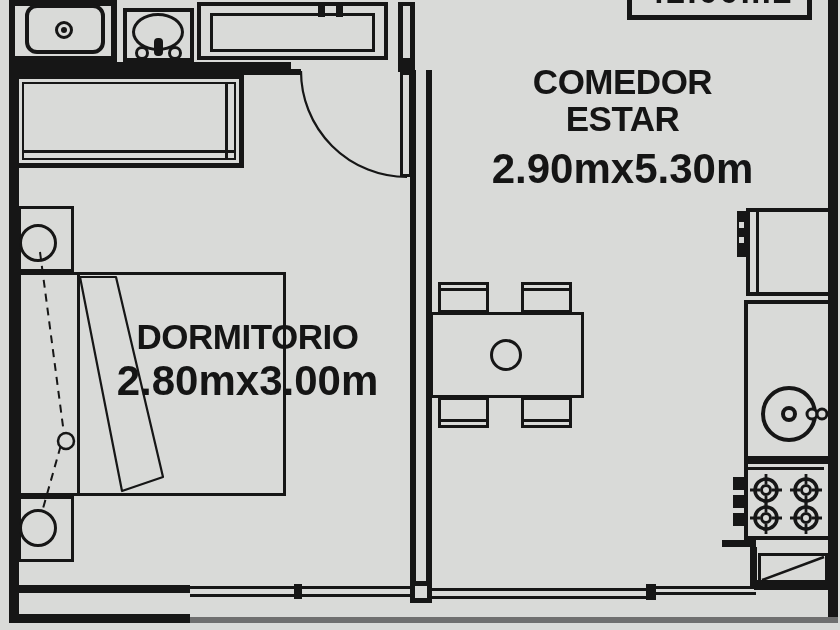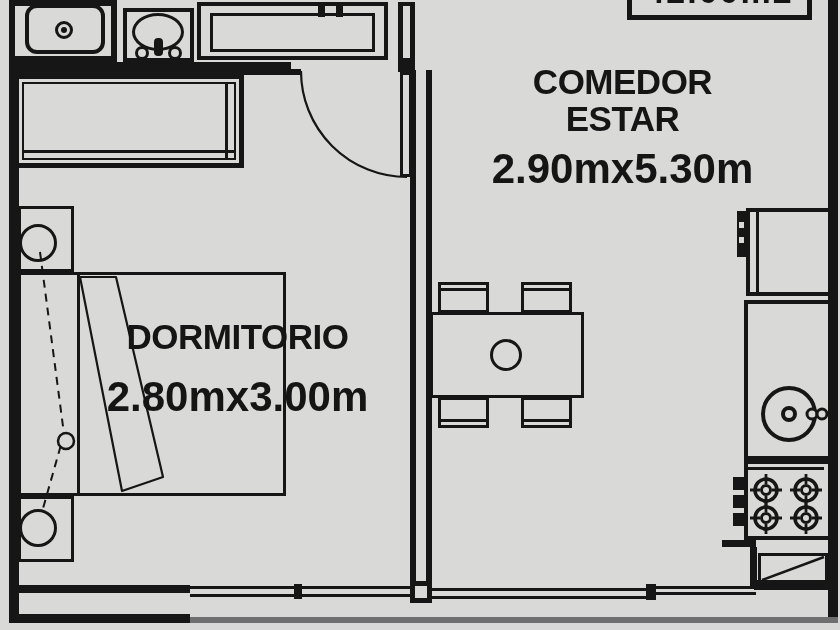--- a/index.html
+++ b/index.html
@@ -110,23 +110,23 @@
   <div class="bx" style="left:627px;top:-30px;width:185px;height:50px;border-width:5px;">
     <span class="abs" style="bottom:4px;left:0;width:100%;text-align:center;font-size:34px;font-weight:700;letter-spacing:2px;">42.00m2</span>
   </div>
 
   <div class="lbl" style="left:450px;top:64px;width:345px;">
     <div class="room-name">COMEDOR</div>
     <div class="room-name">ESTAR</div>
     <div class="room-dims" style="margin-top:9px;">2.90mx5.30m</div>
   </div>
 
-  <div class="lbl" style="left:85px;top:319px;width:305px;">
+  <div class="lbl" style="left:95px;top:319px;width:305px;">
     <div class="room-name">DORMITORIO</div>
-    <div class="room-dims" style="margin-top:19px;">2.80mx3.00m</div>
+    <div class="room-dims" style="margin-top:3px;">2.80mx3.00m</div>
   </div>
 
   <svg class="deco" width="840" height="630" viewBox="0 0 840 630">
 
     <path d="M 301 71 A 106 106 0 0 0 407 177" fill="none" stroke="#161616" stroke-width="2.2"></path>
 
     <polygon points="80,277 116,277 163,477 122,491" fill="none" stroke="#161616" stroke-width="2.2" stroke-linejoin="round"></polygon>
 
     <path d="M 40 252 L 64 434 L 42 512" fill="none" stroke="#161616" stroke-width="2" stroke-dasharray="8 6"></path>
     <circle cx="66" cy="441" r="8" fill="#d9dad8" stroke="#161616" stroke-width="2.5"></circle>

